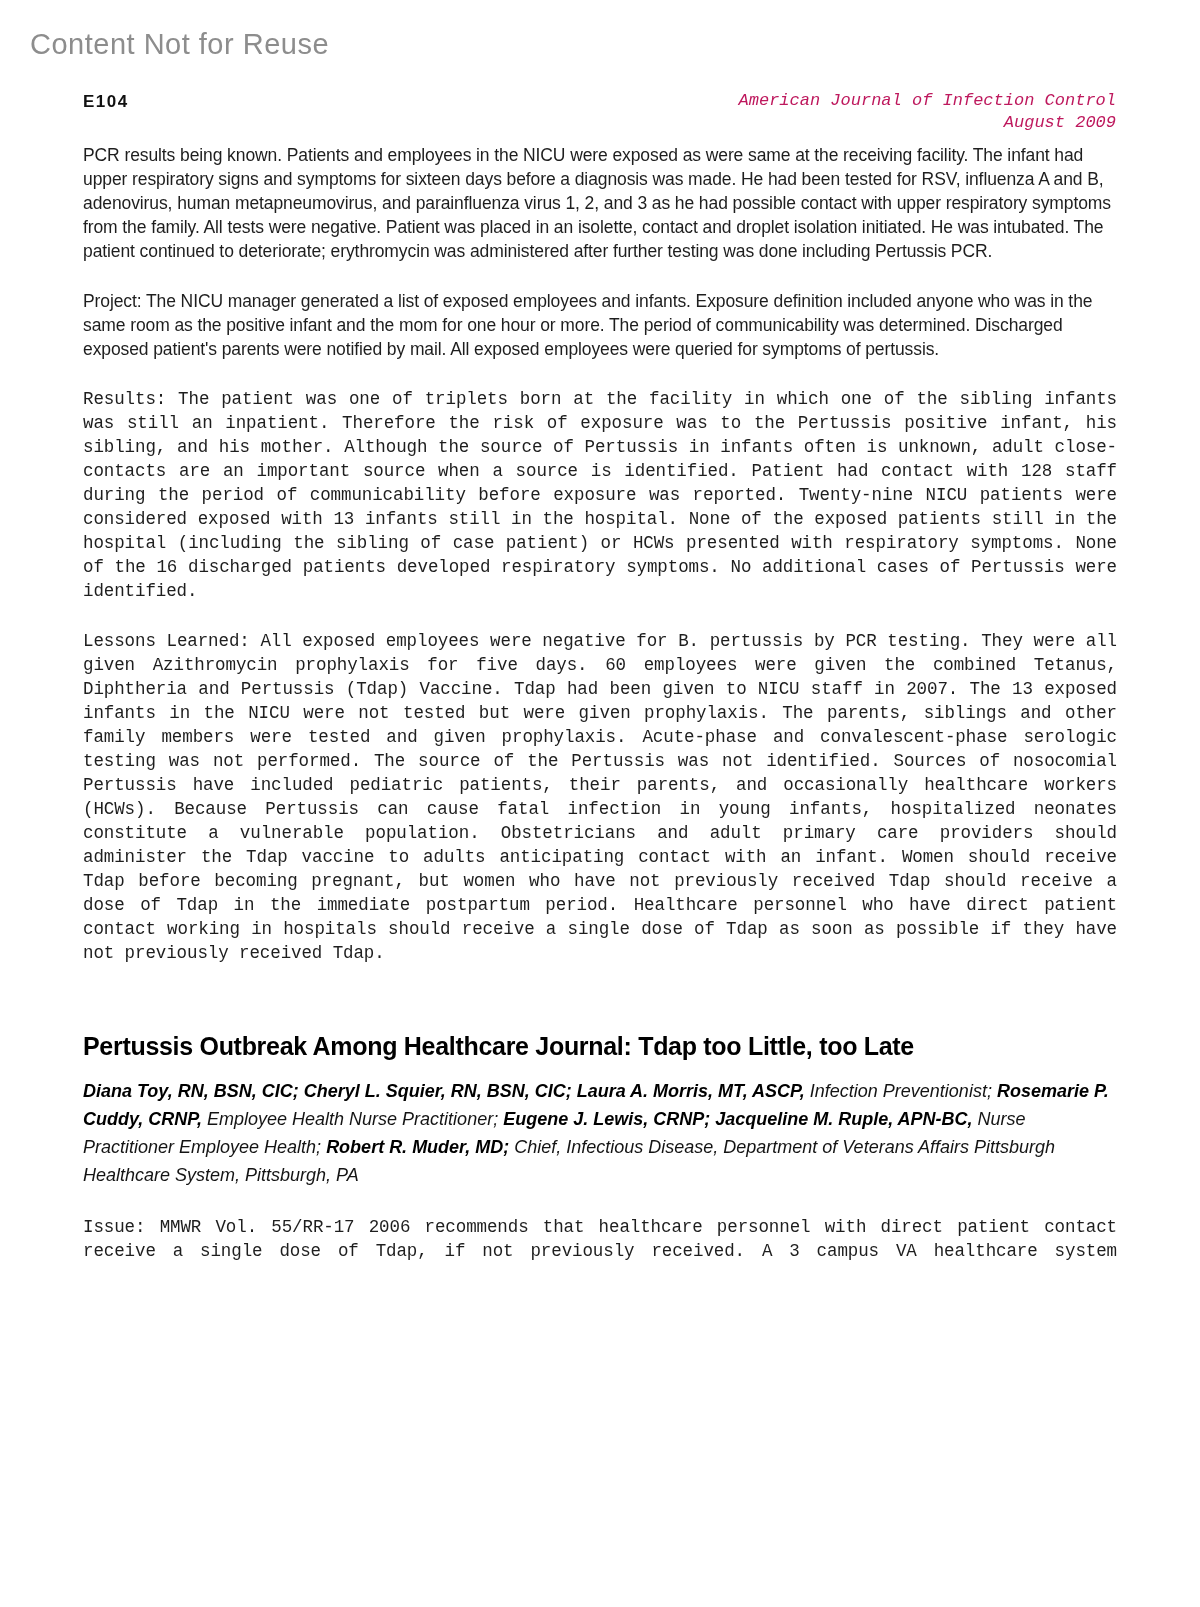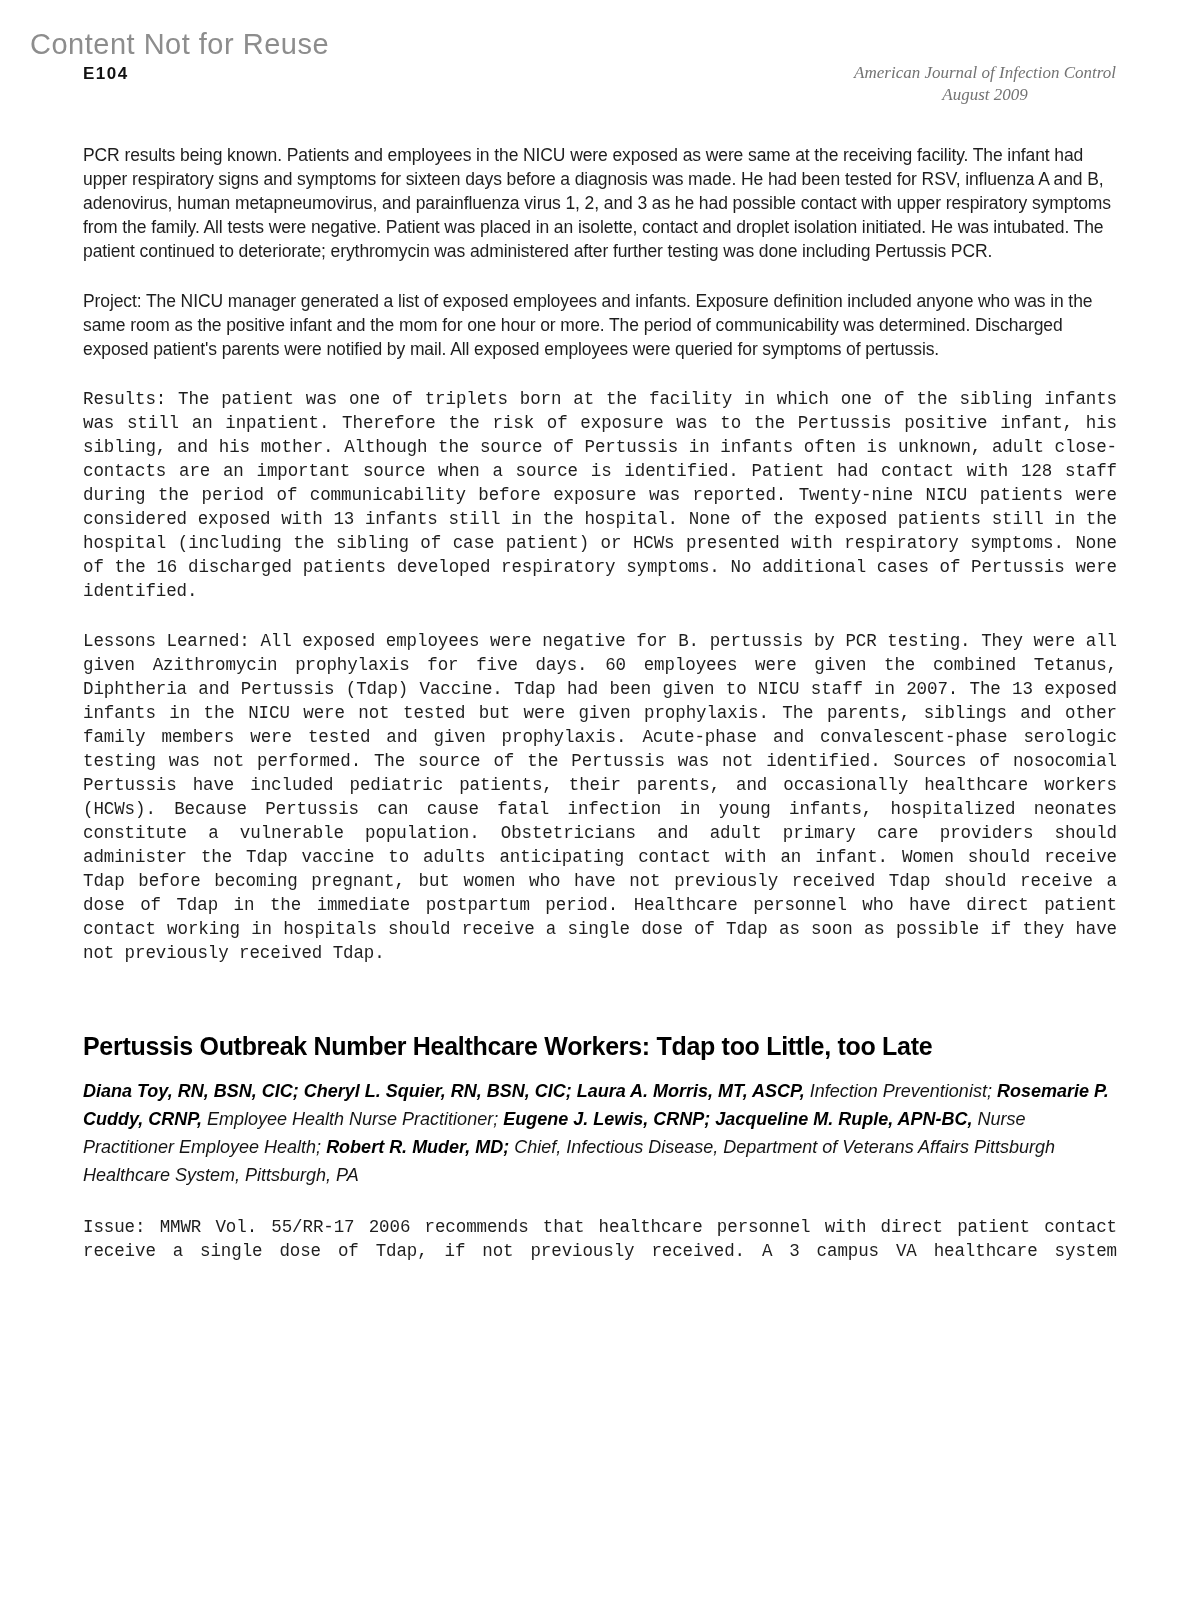--- a/index.html
+++ b/index.html
@@ -22,41 +22,41 @@
     position: absolute;
     top: 28px;
     left: 30px;
     font-size: 29px;
     font-weight: 400;
     color: var(--watermark-color, #8d8d8d);
     letter-spacing: 0.5px;
   }
   .page-header {
     position: absolute;
-    top: 62px;
+    top: 90px;
     left: 83px;
     right: 84px;
     display: flex;
     justify-content: space-between;
     align-items: flex-start;
   }
   .page-number {
     font-weight: 700;
     font-size: 17px;
     letter-spacing: 1.5px;
     color: #111111;
     padding-top: 2px;
   }
   .journal-info {
-    text-align: center;
-    font-family: Liberation Serif, serif;
+    text-align: right;
+    font-family: Liberation Mono, monospace;
     font-style: italic;
     font-size: 17px;
     line-height: 22px;
-    color: #737373;
+    color: #be185d;
   }
   .content {
     position: absolute;
     top: 143px;
     left: 83px;
     right: 83px;
   }
   .para {
     font-size: 17.5px;
     line-height: 24px;
@@ -117,21 +117,21 @@
 
     <p class="para">Project: The NICU manager generated a list of exposed employees and infants. Exposure definition included anyone who was in the same room as the positive infant and the mom for one hour or more. The period of communicability was determined. Discharged exposed patient's parents were notified by mail. All exposed employees were queried for symptoms of pertussis.</p>
 
     <p class="para justify">Results: The patient was one of triplets born at the facility in which one of the sibling infants was still an inpatient. Therefore the risk of exposure was to the Pertussis positive infant, his sibling, and his mother. Although the source of Pertussis in infants often is unknown, adult close-contacts are an important source when a source is identified. Patient had contact with 128 staff during the period of communicability before exposure was reported. Twenty-nine NICU patients were considered exposed with 13 infants still in the hospital. None of the exposed patients still in the hospital (including the sibling of case patient) or HCWs presented with respiratory symptoms. None of the 16 discharged patients developed respiratory symptoms. No additional cases of Pertussis were identified.</p>
 
     <p class="para justify">Lessons Learned: All exposed employees were negative for B. pertussis by PCR testing. They were all given Azithromycin prophylaxis for five days. 60 employees were given the combined Tetanus, Diphtheria and Pertussis (Tdap) Vaccine. Tdap had been given to NICU staff in 2007. The 13 exposed infants in the NICU were not tested but were given prophylaxis. The parents, siblings and other family members were tested and given prophylaxis. Acute-phase and convalescent-phase serologic testing was not performed. The source of the Pertussis was not identified. Sources of nosocomial Pertussis have included pediatric patients, their parents, and occasionally healthcare workers (HCWs). Because Pertussis can cause fatal infection in young infants, hospitalized neonates constitute a vulnerable population. Obstetricians and adult primary care providers should administer the Tdap vaccine to adults anticipating contact with an infant. Women should receive Tdap before becoming pregnant, but women who have not previously received Tdap should receive a dose of Tdap in the immediate postpartum period. Healthcare personnel who have direct patient contact working in hospitals should receive a single dose of Tdap as soon as possible if they have not previously received Tdap.</p>
 
     <div class="section-gap"></div>
 
 
-    <h1 class="abstract-title">Pertussis Outbreak Number Healthcare Workers: Tdap too Little, too Late</h1>
+    <h1 class="abstract-title">Pertussis Outbreak Among Healthcare Journal: Tdap too Little, too Late</h1>
 
     <p class="authors"><b>Diana Toy, RN, BSN, CIC; Cheryl L. Squier, RN, BSN, CIC; Laura A. Morris, MT, ASCP,</b><span> Infection Preventionist; </span><b>Rosemarie P. Cuddy, CRNP,</b><span> Employee Health Nurse Practitioner; </span><b>Eugene J. Lewis, CRNP; Jacqueline M. Ruple, APN-BC,</b><span> Nurse Practitioner Employee Health; </span><b>Robert R. Muder, MD;</b><span> Chief, Infectious Disease, Department of Veterans Affairs Pittsburgh Healthcare System, Pittsburgh, PA</span></p>
 
     <p class="para justify">Issue: MMWR Vol. 55/RR-17 2006 recommends that healthcare personnel with direct patient contact receive a single dose of Tdap, if not previously received. A 3 campus VA healthcare system providing both inpatient and outpatient care introduced Tdap vaccine to employees needing Td vaccine; there was no active immunization campaign. In August 2008, Infection prevention and control (IPC) was notified that 3 MDs working in the same outpatient clinic at the acute care campus had symptoms of pertussis, confirmed by PCR testing. Within a week the employee health (EH) provider at the long term care campus developed symptoms of pertussis confirmed by testing; a critical care nurse developed similar symptoms not confirmed by testing.</p>
 
 
   </div>
 </div>
 
 </body></html>

